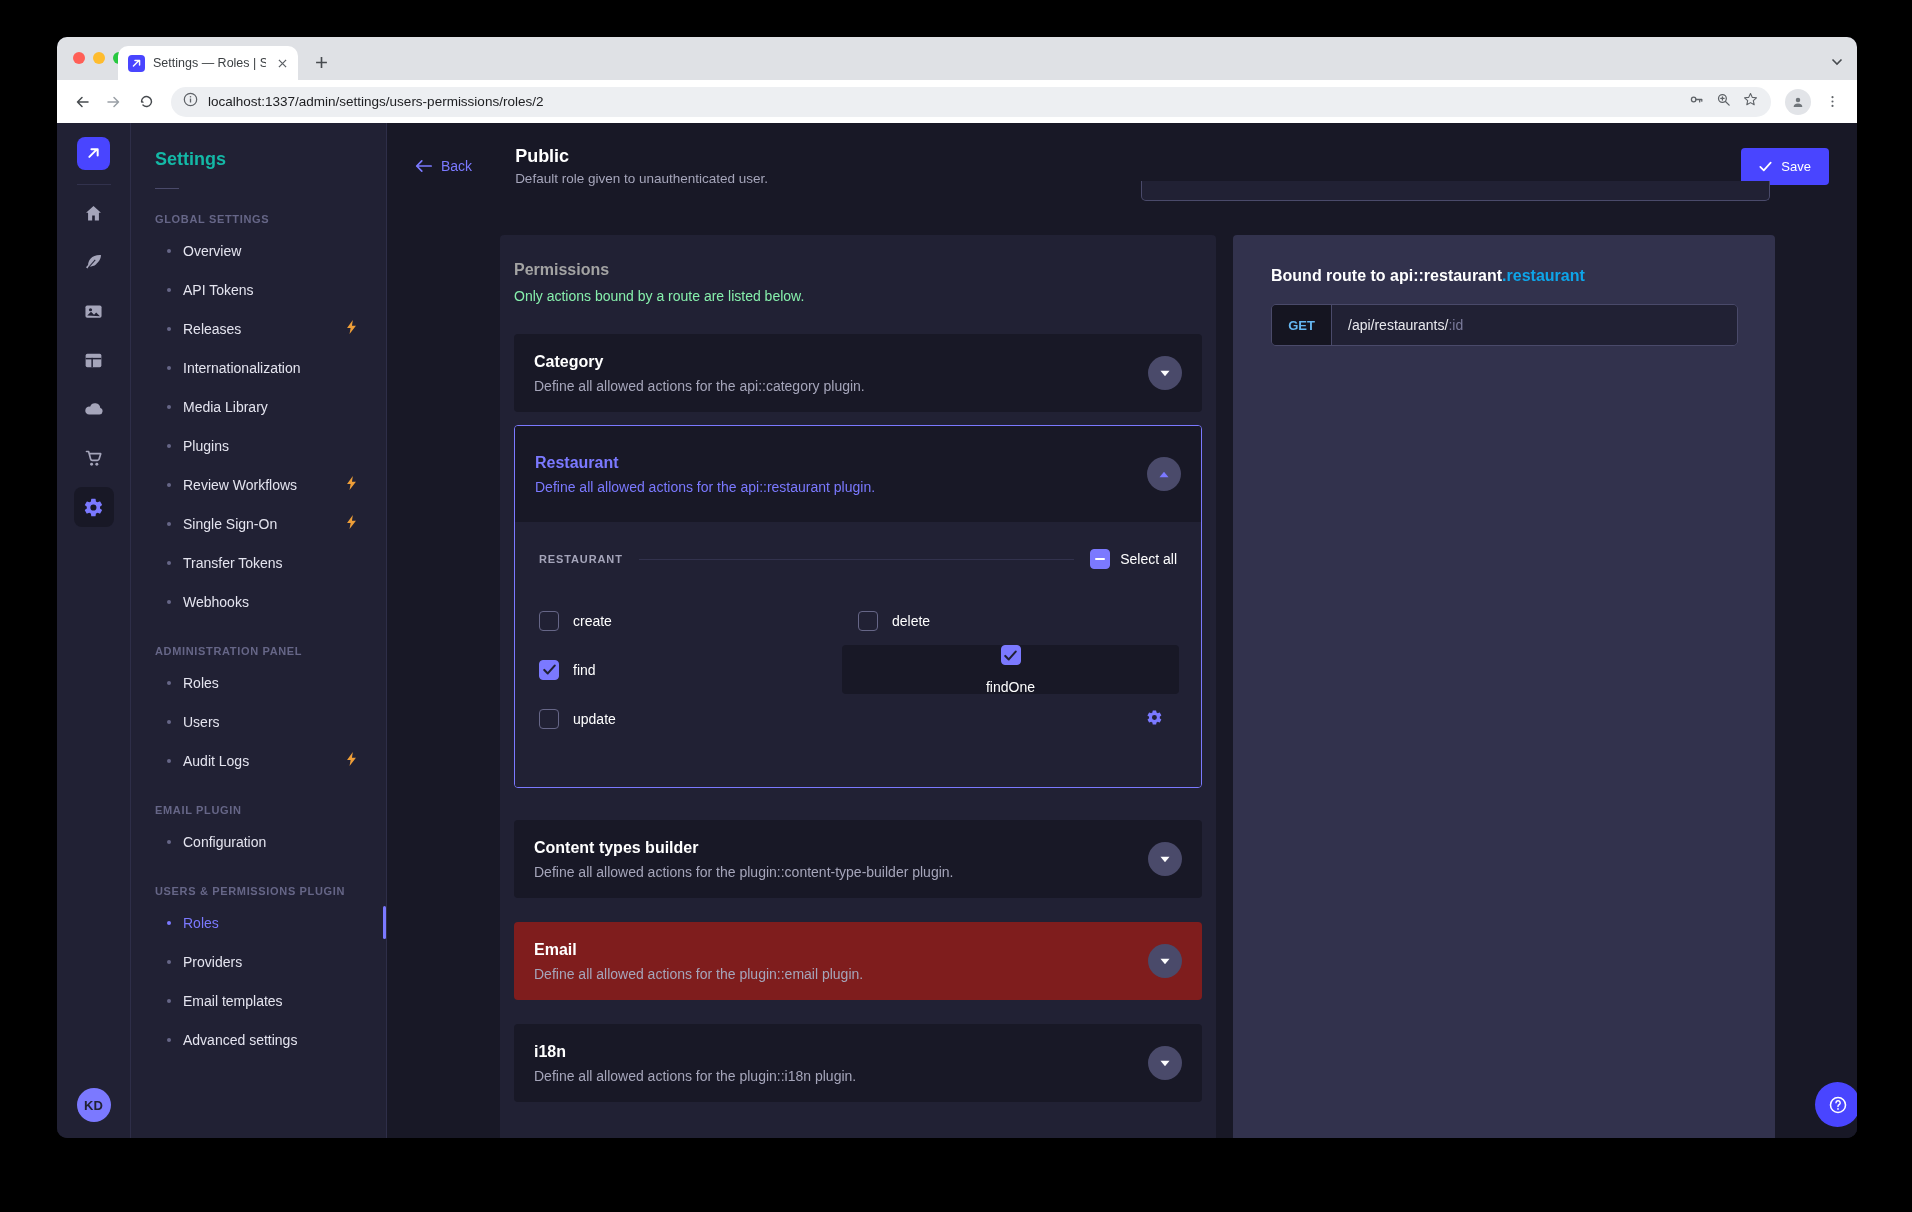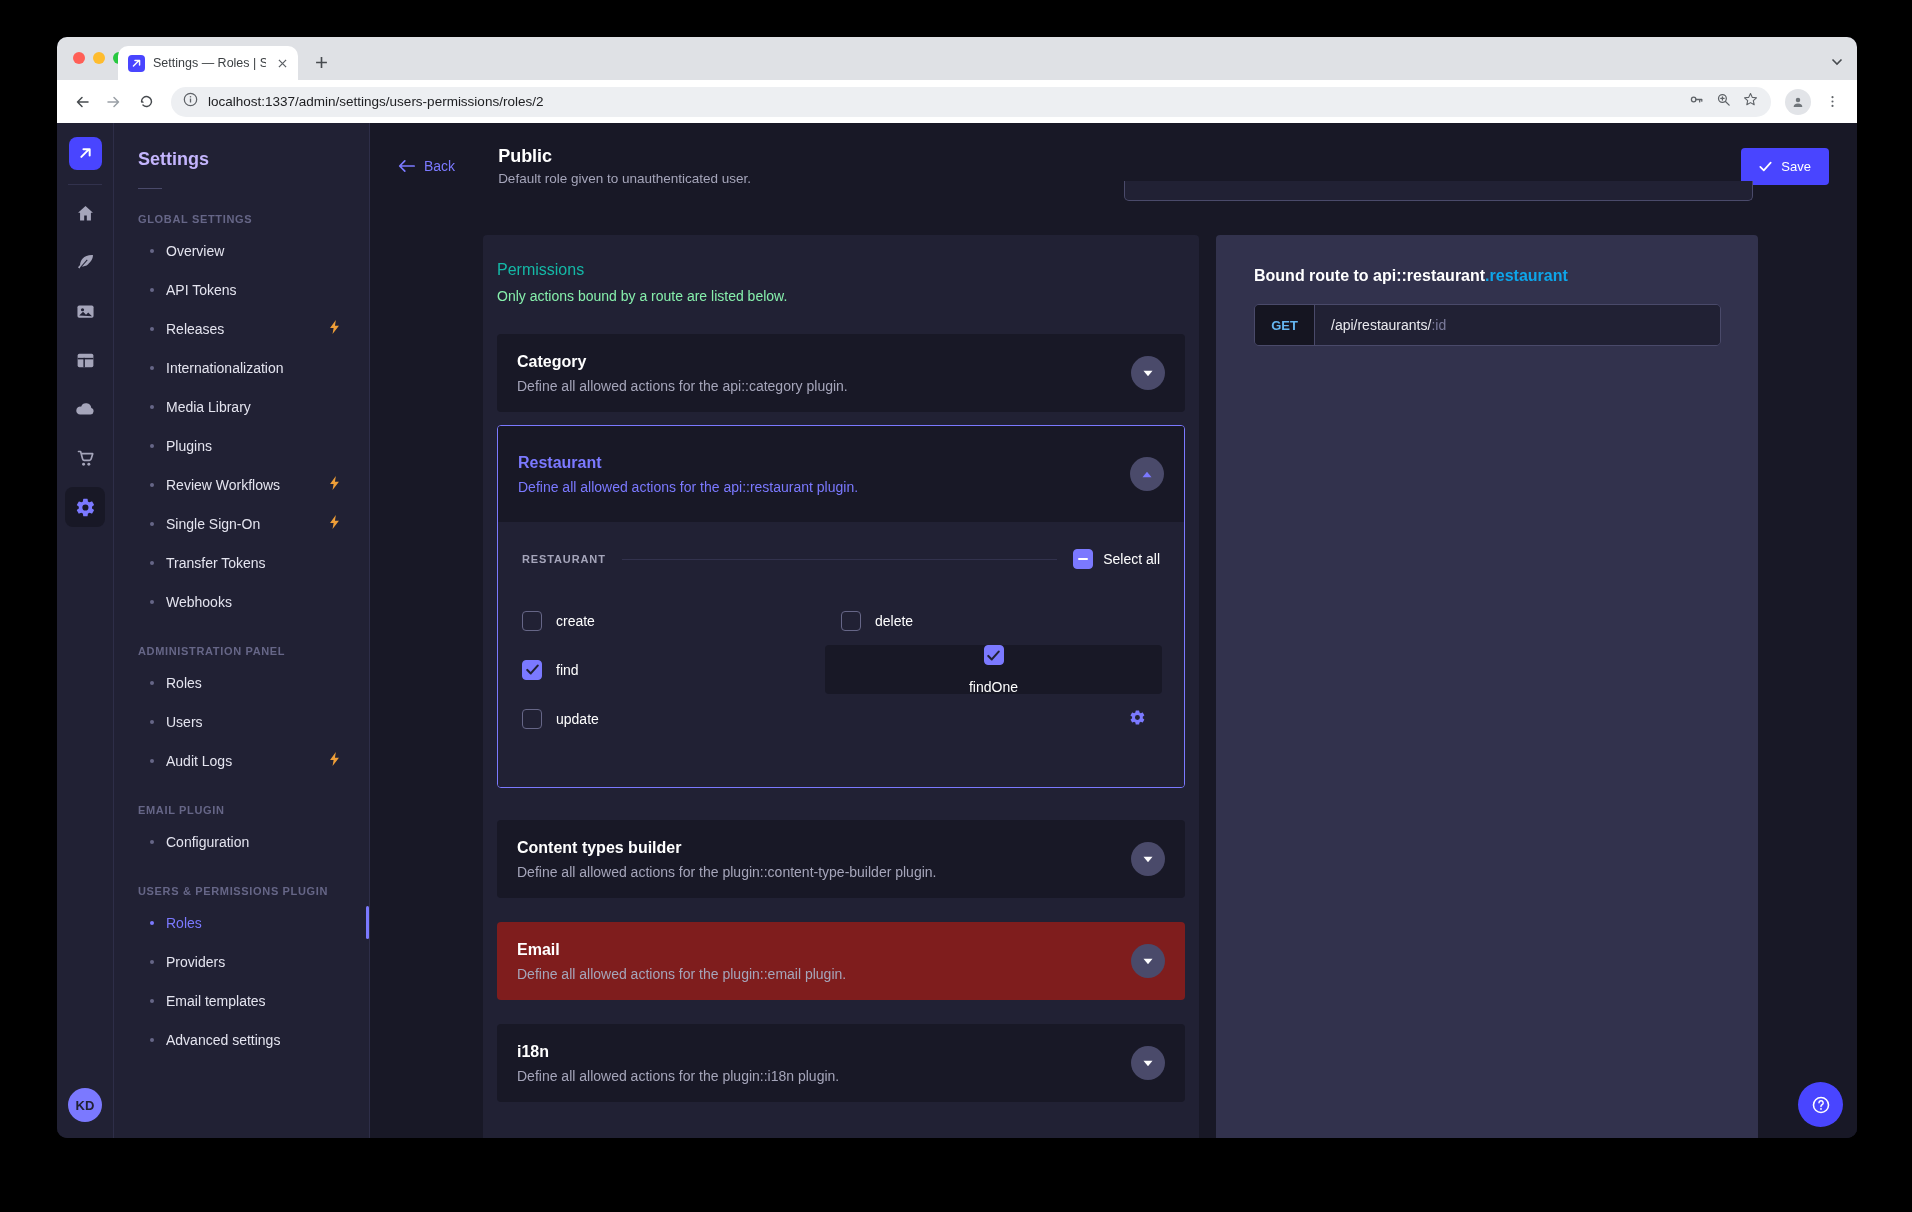--- a/index.html
+++ b/index.html
@@ -27,35 +27,35 @@
   .nav-btn { width:30px; height:30px; display:flex; align-items:center; justify-content:center; border-radius:50%; }
   .urlbar { flex:1; height:30px; background:#EDEFF2; border-radius:15px; display:flex; align-items:center;
             padding:0 12px; gap:10px; margin:0 8px; }
   .url-text { font-size:13.5px; color:#202124; flex:1; white-space:nowrap; }
   .profile-btn { width:26px; height:26px; border-radius:50%; background:#E2E4E8; display:flex;
                  align-items:center; justify-content:center; margin:0 4px; }
 
   
   .app { position:absolute; top:86px; left:0; right:0; bottom:0; background:#181826; display:flex; }
 
-  .rail { width:57px; background:#212134; border-right:1px solid #2E2E48; display:flex;
+  .rail { width:74px; background:#212134; border-right:1px solid #2E2E48; display:flex;
           flex-direction:column; align-items:center; padding-top:14px; position:relative; flex:0 0 auto; }
   .logo-tile { width:33px; height:33px; border-radius:8px; background:#4945FF; display:flex;
                align-items:center; justify-content:center; }
   .rail-divider { width:34px; height:1px; background:#32324D; margin:14px 0 8px; }
   .rail-btn { width:40px; height:40px; margin-bottom:9px; display:flex; align-items:center;
               justify-content:center; border-radius:8px; }
   .rail-btn.active { background:#181826; }
   .rail-avatar { position:absolute; bottom:16px; width:34px; height:34px; border-radius:50%;
                  background:#7B79FF; color:#212134; font-weight:bold; font-size:13px;
                  display:flex; align-items:center; justify-content:center; }
 
   .settings-nav { width:256px; background:#212134; border-right:1px solid #2E2E48;
                   padding-top:26px; position:relative; flex:0 0 auto; }
-  .nav-title { padding-left:24px; font-size:18px; font-weight:700; color:#c4b5fd; }
+  .nav-title { padding-left:24px; font-size:18px; font-weight:700; color:#14b8a6; }
   .nav-divider { margin:18px 24px 0; width:24px; height:1px; background:#4A4A6A; }
   .section-label { padding-left:24px; font-size:11px; font-weight:700; letter-spacing:.06em;
                    color:#666687; margin-top:24px; margin-bottom:6px; }
   .nav-item { height:39px; display:flex; align-items:center; padding:0 28px 0 36px; gap:12px;
               font-size:14px; color:#E4E4EF; position:relative; cursor:pointer; }
   .bullet { width:4px; height:4px; border-radius:50%; background:#666687; flex:0 0 auto; }
   .nav-item .bolt { margin-left:auto; }
   .nav-item.active { color:#7B79FF; }
   .nav-item.active .bullet { background:#7B79FF; }
   .nav-item.active::after { content:""; position:absolute; right:0; top:3px; bottom:3px; width:3px;
@@ -71,21 +71,21 @@
   .page-subtitle { font-size:13.5px; color:#A5A5BA; margin-top:4px; }
   .save-btn { margin-left:auto; display:flex; align-items:center; gap:9px; background:#4945FF;
               color:#fff; font-size:13px; border:none; border-radius:4px; padding:0 18px; height:37px;
               font-family:inherit; cursor:pointer; }
 
   .partial-field { position:absolute; left:754px; top:58px; width:629px; height:20px;
                    border:1px solid #4A4A6A; border-top:none; border-radius:0 0 5px 5px; background:#212134; }
 
   .perm-col { position:absolute; left:113px; top:112px; bottom:0; width:716px;
               background:#212134; border-radius:4px 4px 0 0; padding:26px 14px 0; }
-  .perm-title { font-size:16px; font-weight:400; color:#14b8a6; }
+  .perm-title { font-size:16px; font-weight:700; color:#a3a3a3; }
   .perm-subtitle { font-size:14px; color:#86efac; margin-top:9px; }
   .acc-list { margin-top:30px; }
 
   .acc { border-radius:4px; overflow:hidden; }
   .acc.collapsed { height:78px; background:#181826; margin-bottom:24px; display:flex;
                    align-items:center; padding:0 20px; cursor:pointer; }
   .acc.collapsed.alt { background:#7f1d1d; }
   .acc.cat { margin-bottom:13px; }
   .acc-text h3 { font-size:16px; color:#fff; font-weight:600; margin-bottom:7px; }
   .acc-text p { font-size:14px; color:#A5A5BA; }

